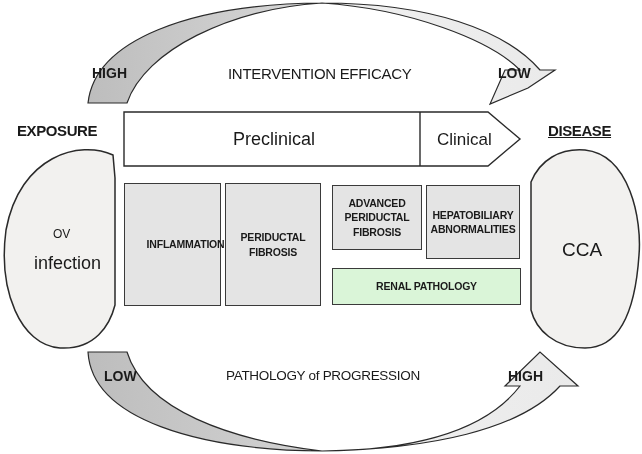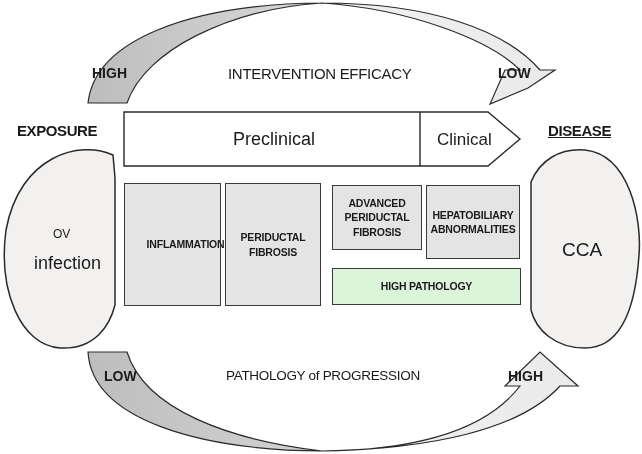--- a/index.html
+++ b/index.html
@@ -82,14 +82,14 @@
     <span>FIBROSIS</span>
   </div>
 </div>
 <div class="box" style="left:426px; top:185px; width:94px; height:74px;text-align:center;">
   <div>
     <span>HEPATOBILIARY</span>
     <span>ABNORMALITIES</span>
   </div>
 </div>
 <div class="box green" style="left:332px; top:268px; width:189px; height:37px;">
-  <span>HIGH PATHOLOGY</span>
+  <span>RENAL PATHOLOGY</span>
 </div>
 
 </body></html>

